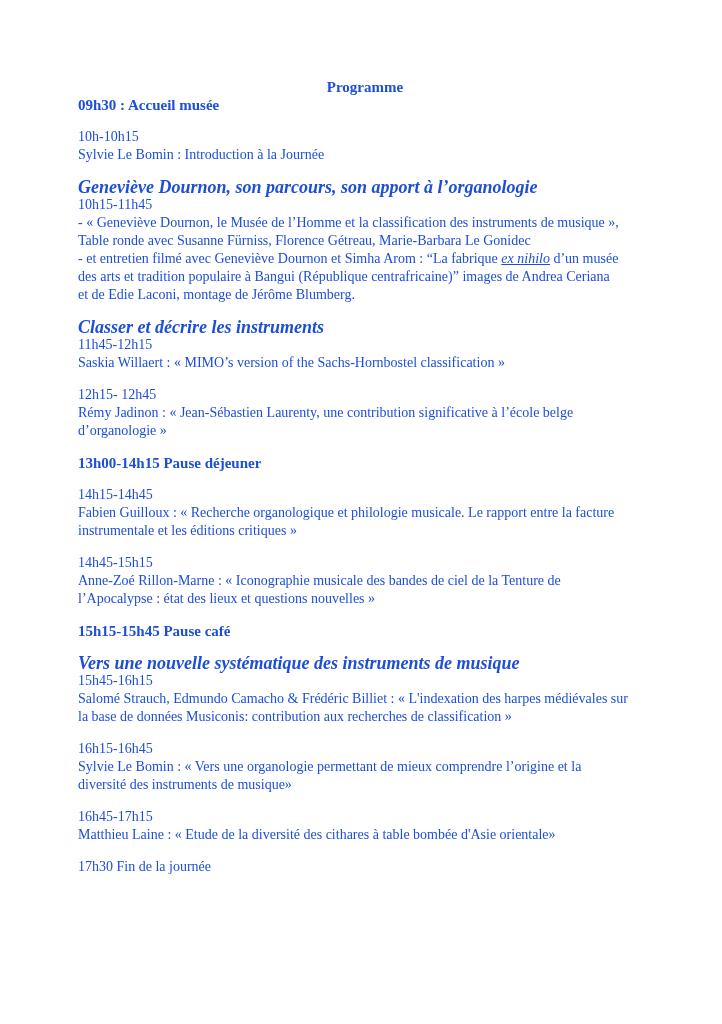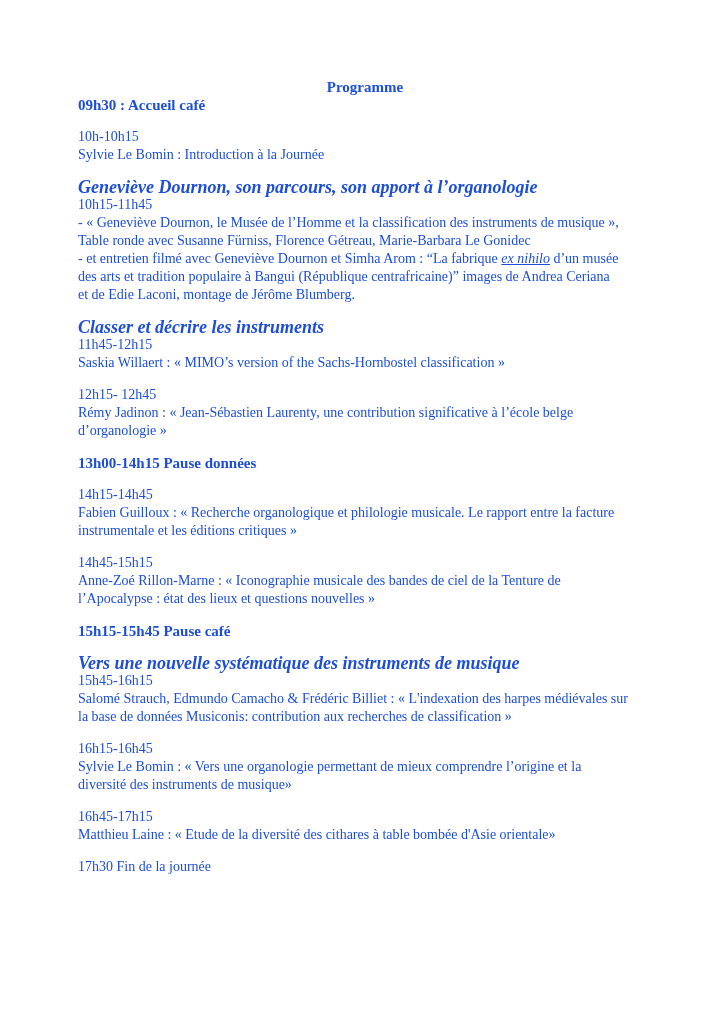--- a/index.html
+++ b/index.html
@@ -49,21 +49,21 @@
     text-decoration: underline;
   }
 </style>
 </head>
 <body>
 
 <div class="page" style="background: rgb(255, 255, 255); color: #1d4ed8;">
   <div class="kind-title">Programme</div>
   <div id="doc">
       <div class="block kind-bold gap-none">
-        <div class="line">09h30 : Accueil café</div>
+        <div class="line">09h30 : Accueil musée</div>
       </div>
       <div class="block kind-text gap-line">
         <div class="line">10h-10h15</div>
         <div class="line">Sylvie Le Bomin : Introduction à la Journée</div>
       </div>
       <div class="block kind-heading gap-line">
         <div class="line">Geneviève Dournon, son parcours, son apport à l’organologie</div>
       </div>
       <div class="block kind-text gap-none">
         <div class="line">10h15-11h45</div>
@@ -79,21 +79,21 @@
       <div class="block kind-text gap-none">
         <div class="line">11h45-12h15</div>
         <div class="line">Saskia Willaert : « MIMO’s version of the Sachs-Hornbostel classification »</div>
       </div>
       <div class="block kind-text gap-line">
         <div class="line">12h15- 12h45</div>
         <div class="line">Rémy Jadinon : « Jean-Sébastien Laurenty, une contribution significative à l’école belge</div>
         <div class="line">d’organologie »</div>
       </div>
       <div class="block kind-bold gap-line">
-        <div class="line">13h00-14h15 Pause données</div>
+        <div class="line">13h00-14h15 Pause déjeuner</div>
       </div>
       <div class="block kind-text gap-line">
         <div class="line">14h15-14h45</div>
         <div class="line">Fabien Guilloux : « Recherche organologique et philologie musicale. Le rapport entre la facture</div>
         <div class="line">instrumentale et les éditions critiques »</div>
       </div>
       <div class="block kind-text gap-line">
         <div class="line">14h45-15h15</div>
         <div class="line">Anne-Zoé Rillon-Marne : « Iconographie musicale des bandes de ciel de la Tenture de</div>
         <div class="line">l’Apocalypse : état des lieux et questions nouvelles »</div>

